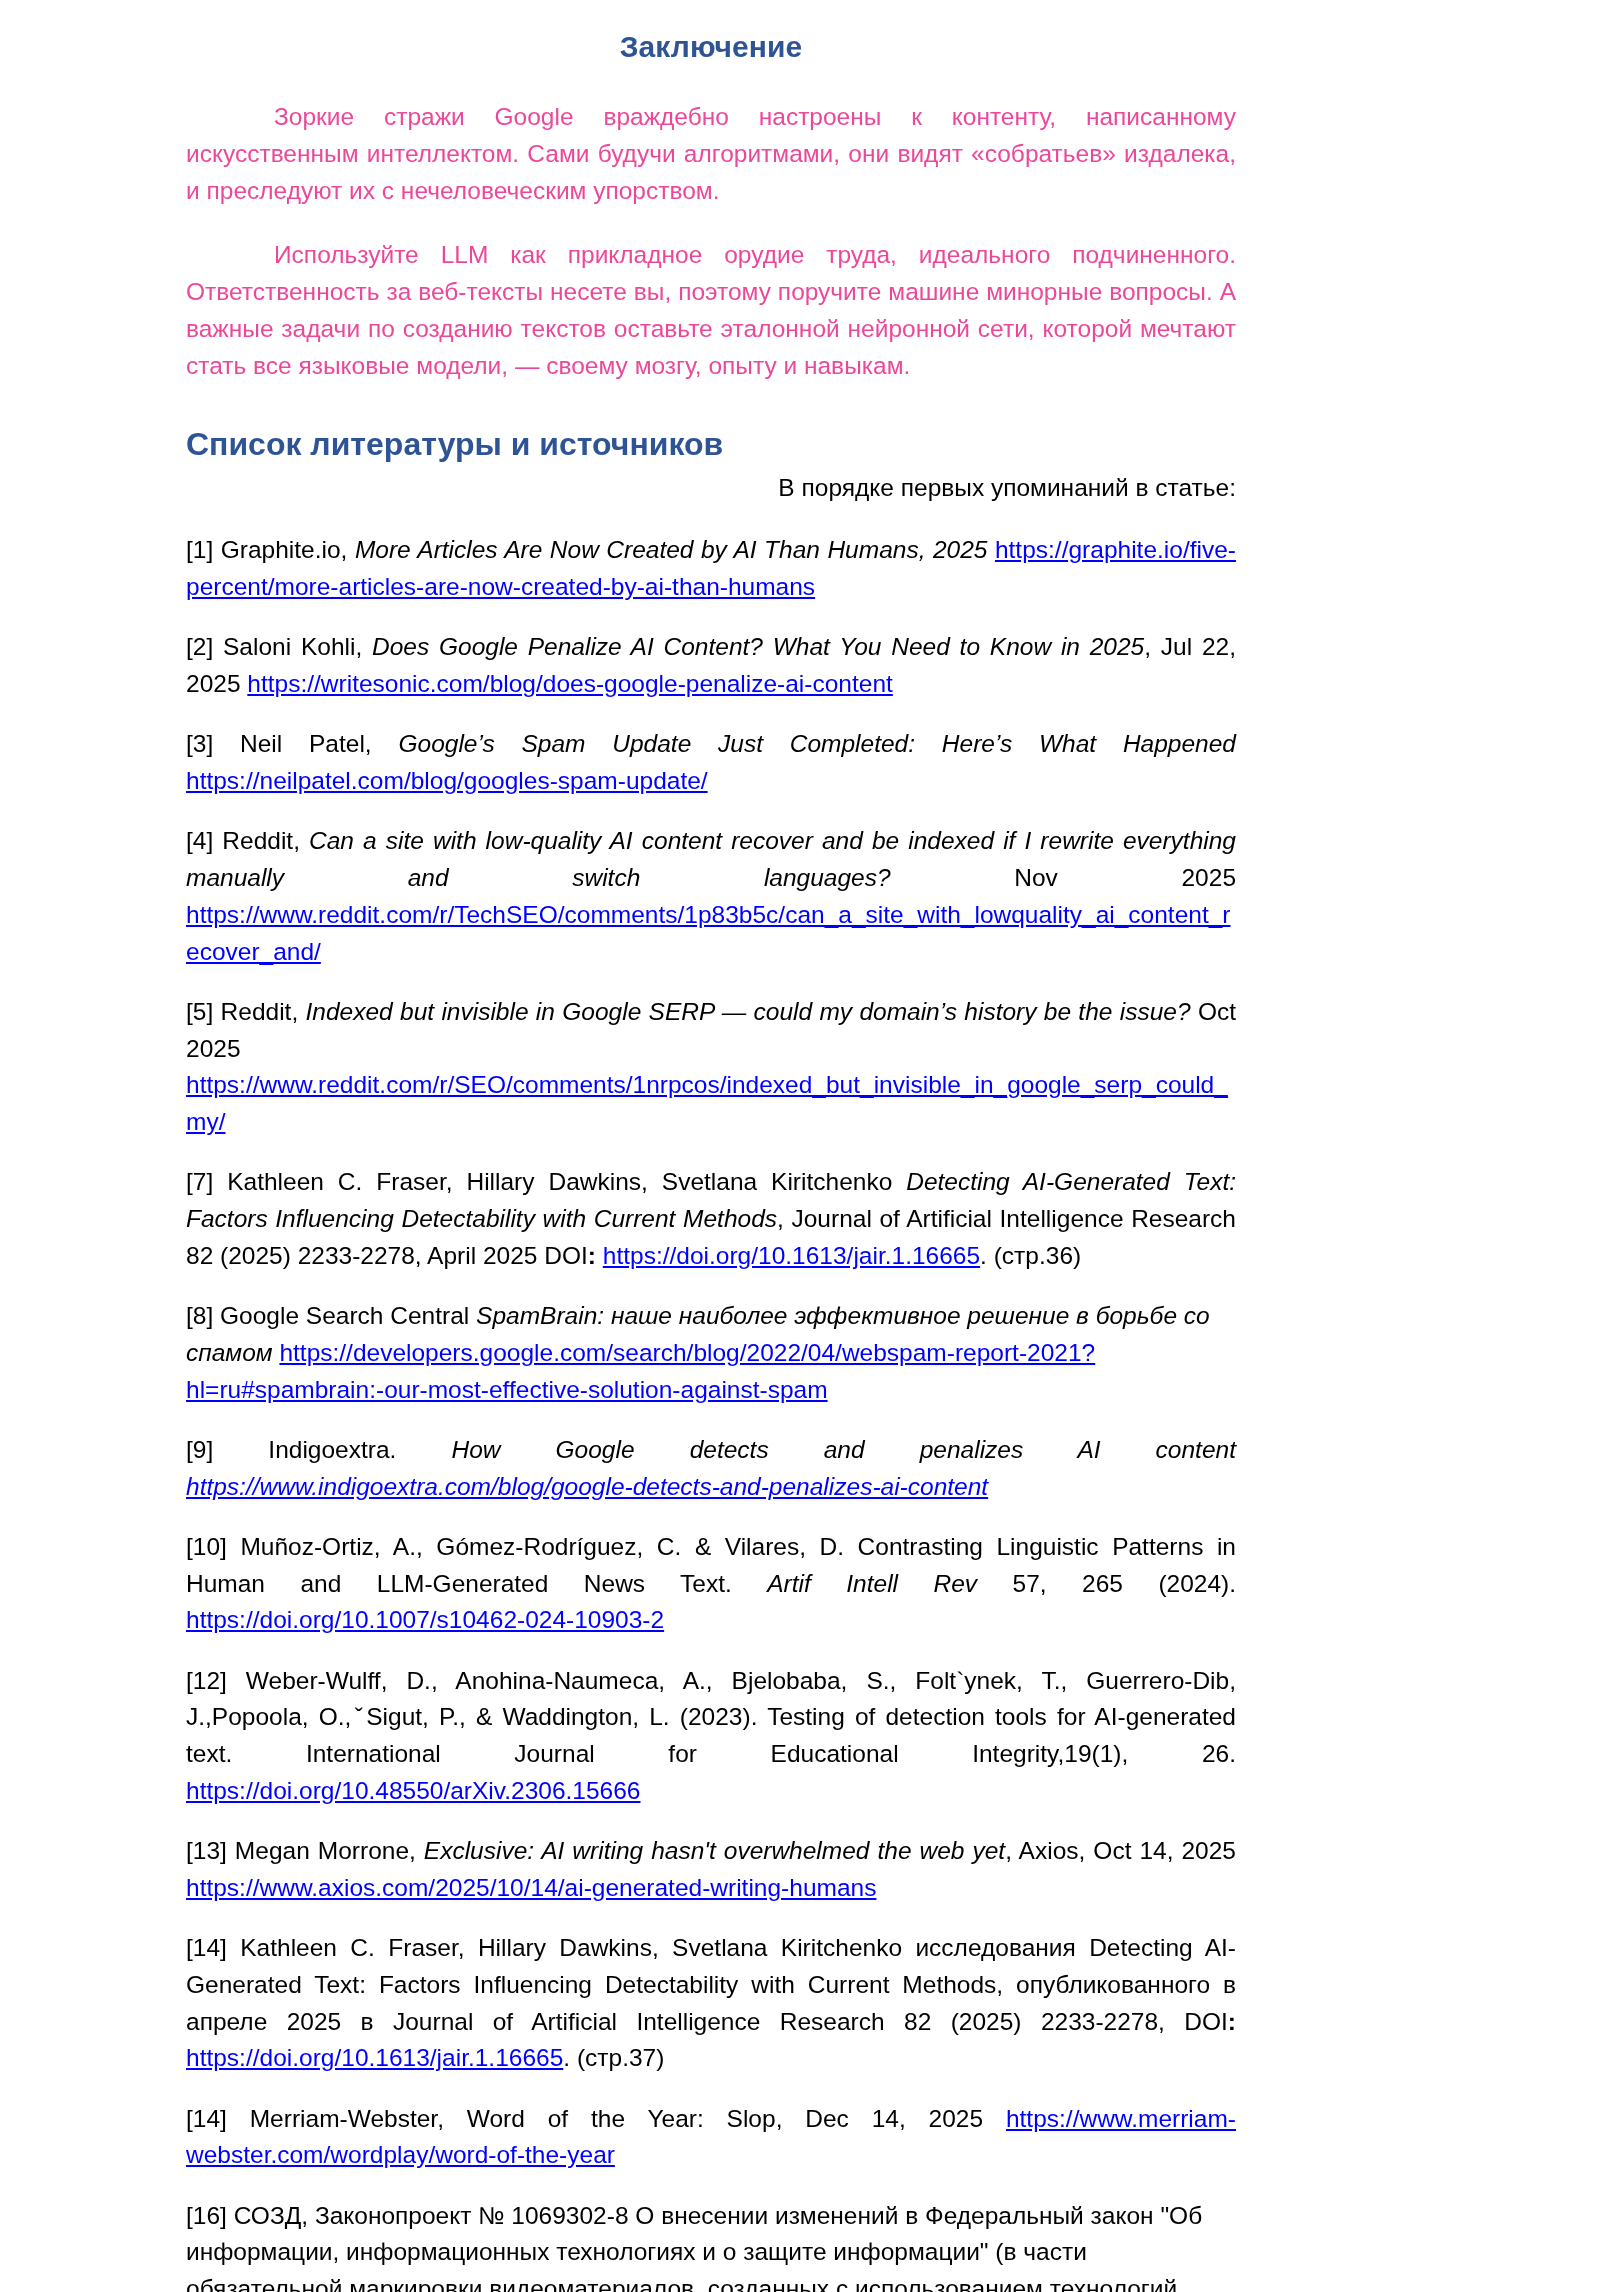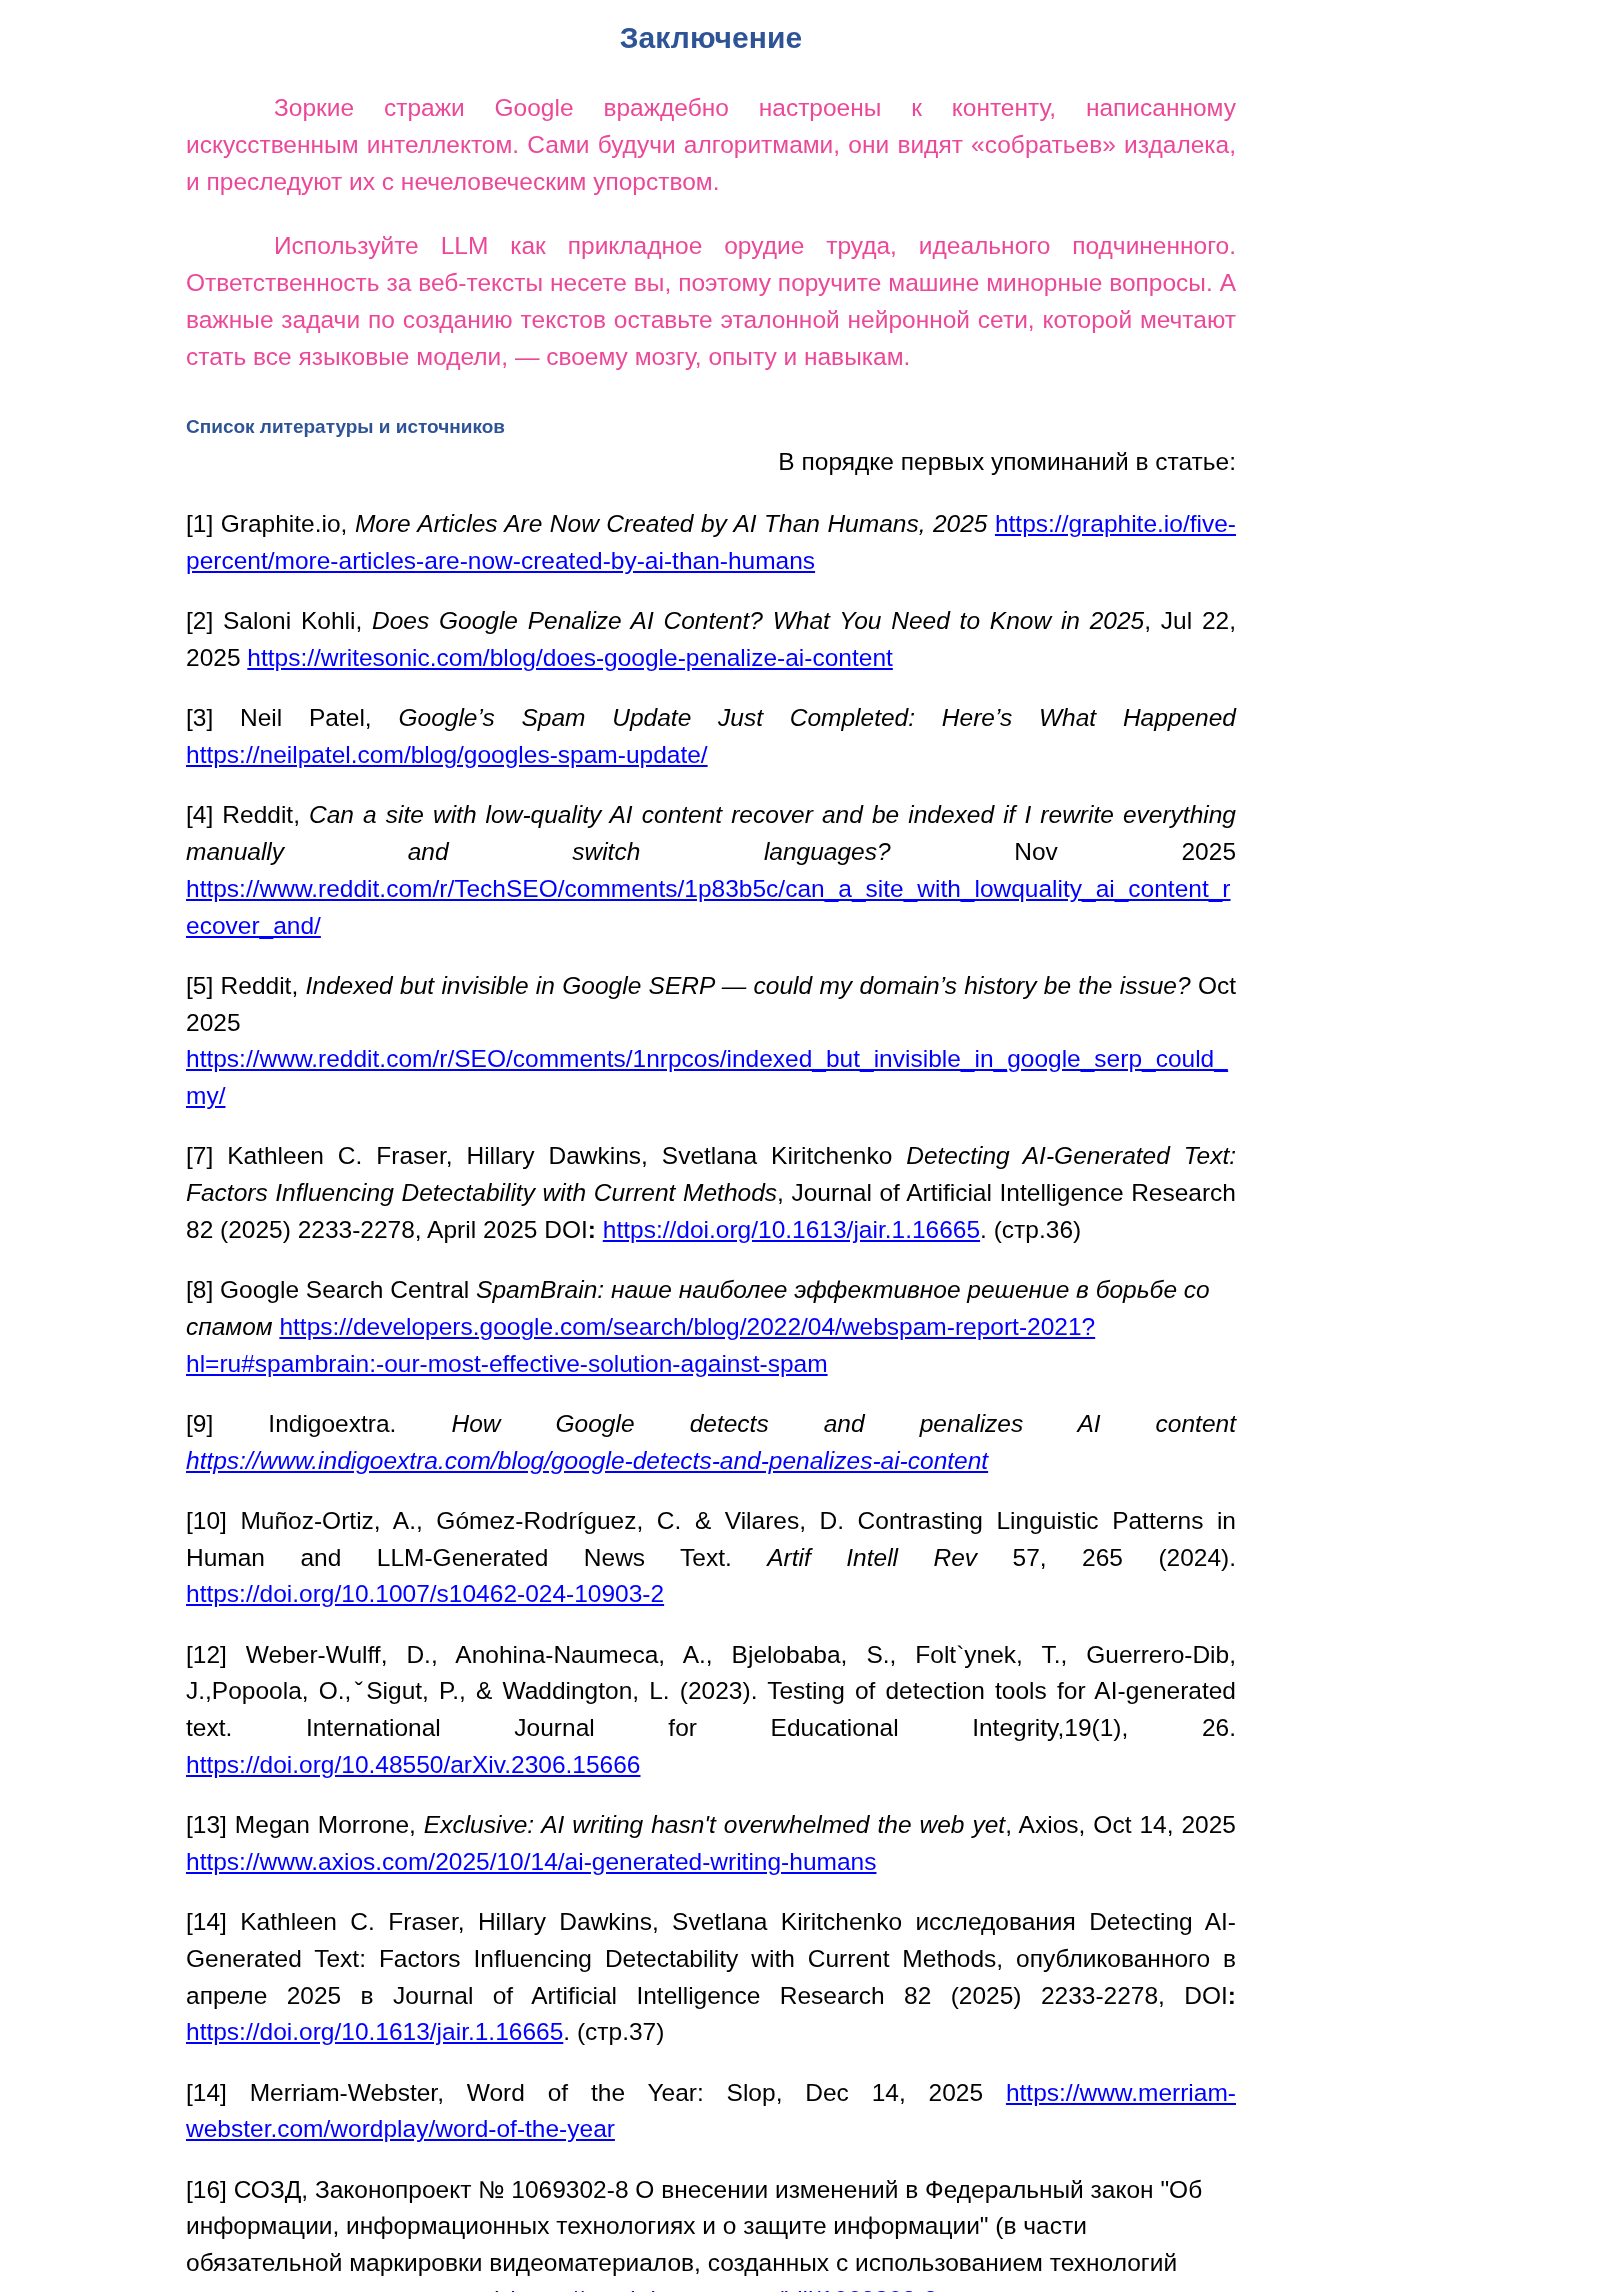--- a/index.html
+++ b/index.html
@@ -11,36 +11,36 @@
   body {
     font-family: "Liberation Sans", sans-serif;
     color: #000000;
   }
   .page {
     position: relative;
     width: 1344px;
     height: 2293px;
     box-sizing: border-box;
     background: #ffffff;
-    padding: 18px 108px 0 186px;
+    padding: 27px 108px 0 186px;
     overflow: hidden;
   }
   .doc-heading-1 {
     margin: 0 0 0 0;
     text-align: center;
     font-size: 30px;
     font-weight: bold;
     color: #2e5496;
     line-height: 1.30;
     letter-spacing: 0.1px;
   }
   .doc-heading-2 {
     margin: 39px 0 3.9px 0;
     text-align: left;
-    font-size: 19px;
+    font-size: 32px;
     font-weight: bold;
     color: #2e5496;
     line-height: 1.30;
   }
   p.body-par {
     margin: 0;
     font-size: 24.5px;
     line-height: 1.51;
     text-align: justify;
     text-indent: 88px;

